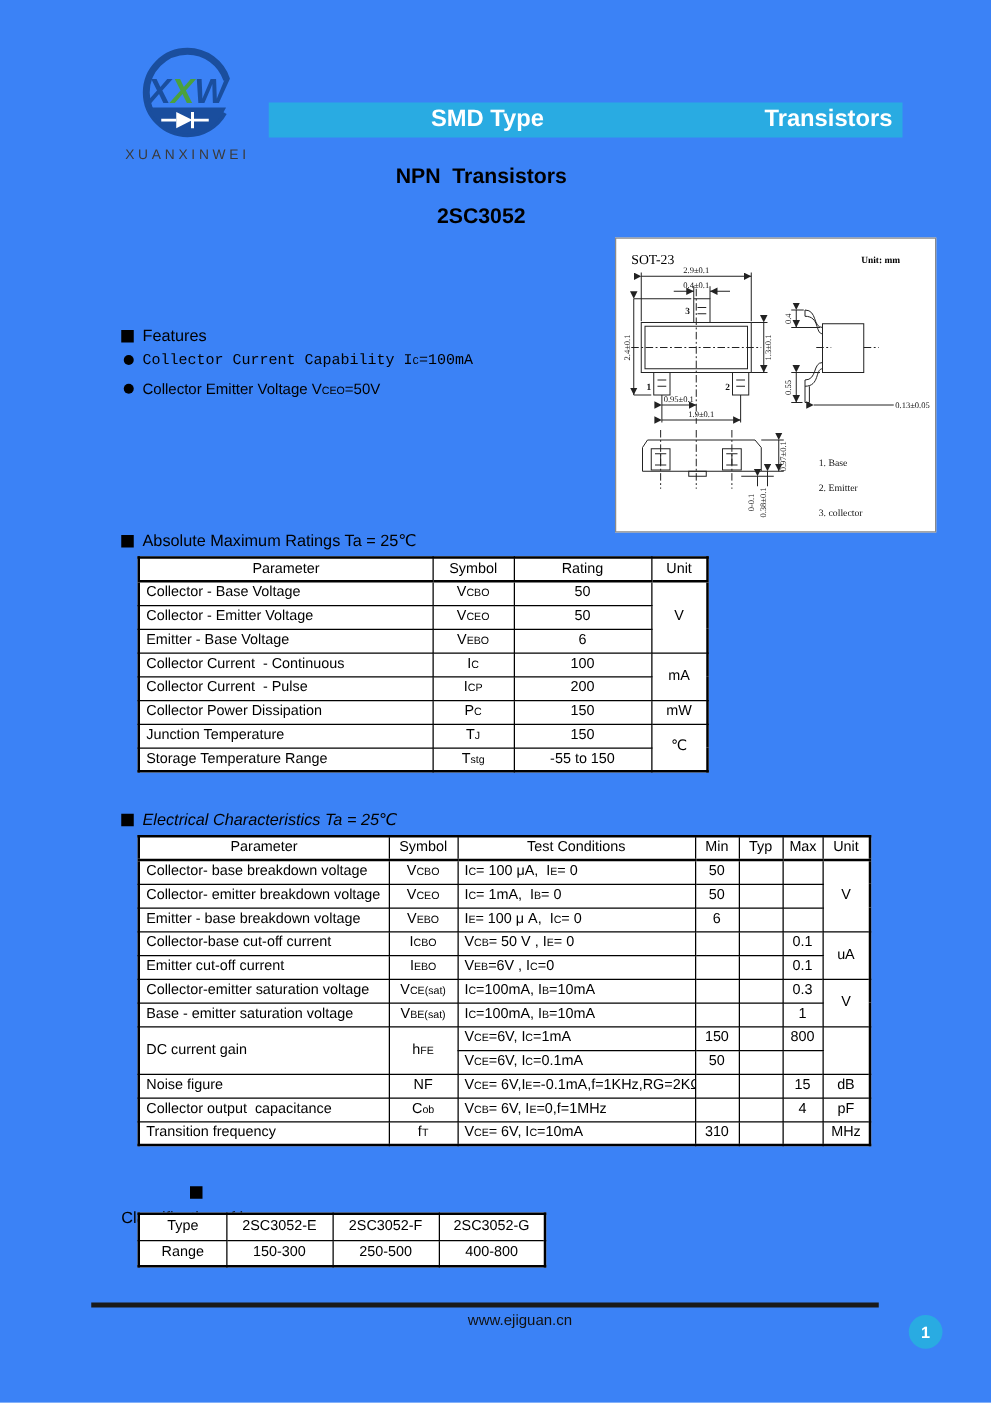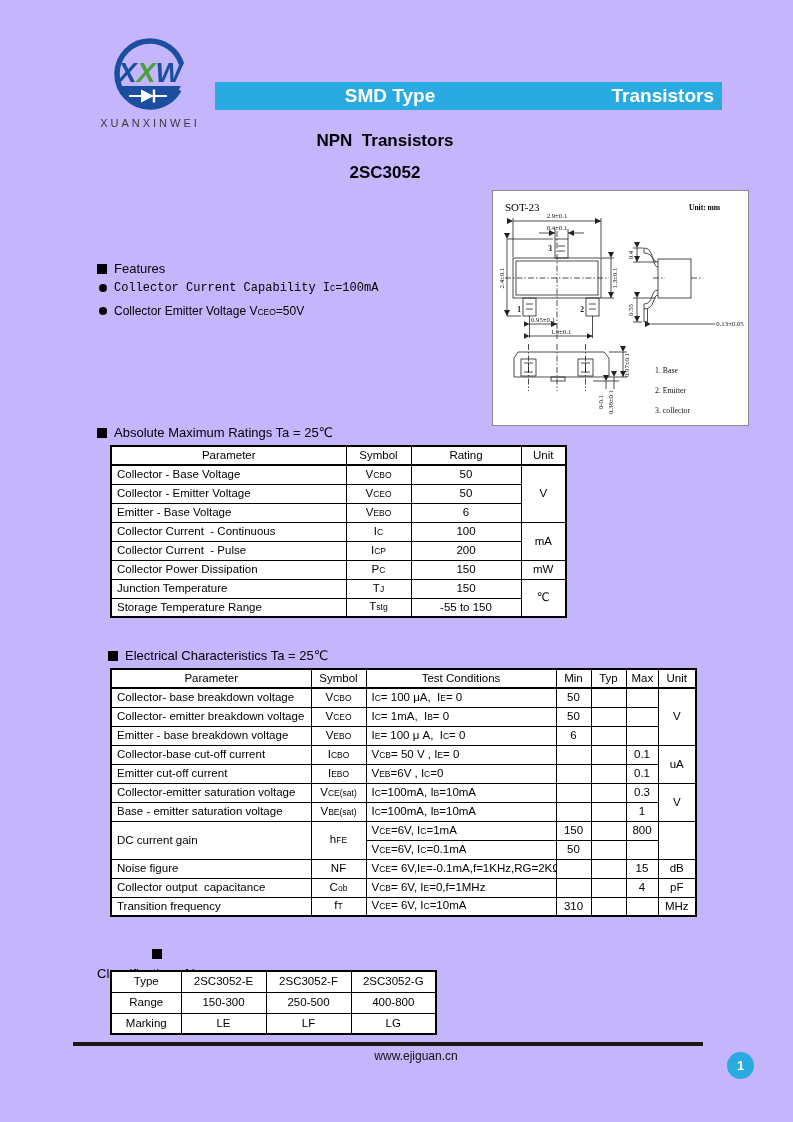--- a/index.html
+++ b/index.html
@@ -1,18 +1,18 @@
 <!DOCTYPE html>
 <html><head>
 <meta charset="utf-8">
 <style>
   * { margin:0; padding:0; box-sizing:border-box; }
   body { background:#fff; }
   .page {
-    position:relative; width:793px; height:1122px; background:#c4b5fd;
+    position:relative; width:793px; height:1122px; background:#3b82f6;
     font-family:"Liberation Sans","DejaVu Sans",sans-serif; color:#000; overflow:hidden;
   }
   
   .logo { position:absolute; left:85px; top:36px; width:130px; text-align:center; }
   .brand-cn { font-size:33px; font-weight:bold; letter-spacing:2px; color:#111;
               font-family:"DejaVu Sans","Liberation Sans",sans-serif; line-height:1.05; margin-top:2px; }
   .brand-en { font-size:11px; letter-spacing:3px; color:#3a3a3a; margin-top:1px; }
   
   .bar { position:absolute; left:215px; top:82px; width:507px; height:28px; }
   .bar-left-zone { position:absolute; left:0; top:0; width:350px; height:28px; text-align:center;
@@ -277,21 +277,21 @@
           <td rowspan="2">℃</td>
         </tr>
         <tr>
           <td class="al">Storage Temperature Range</td>
           <td><span>T</span><span class="sub">stg</span></td>
           <td>-55 to 150</td>
         </tr>
       </tbody>
     </table>
 
-  <div class="sect" style="left:108px; top:648px;">
+  <div class="sect" style="left:97px; top:648px;font-style:italic;">
     <span class="sq"></span>
     <span>Electrical Characteristics Ta = 25℃</span>
   </div>
   <table class="tbl-ec">
     <colgroup>
         <col style="width:200px">
         <col style="width:55px">
         <col style="width:190px">
         <col style="width:35px">
         <col style="width:35px">
@@ -431,26 +431,20 @@
           <td>2SC3052-E</td>
           <td>2SC3052-F</td>
           <td>2SC3052-G</td>
         </tr>
         <tr>
           <td>Range</td>
           <td>150-300</td>
           <td>250-500</td>
           <td>400-800</td>
         </tr>
-        <tr>
-          <td>Marking</td>
-          <td>LE</td>
-          <td>LF</td>
-          <td>LG</td>
-        </tr>
       </tbody>
     </table>
 
   <div class="foot-rule"></div>
   <div class="site-url">www.ejiguan.cn</div>
   <div class="page-badge" style="background:#29abe2;">1</div>
 
 </div>
 
 </body></html>

